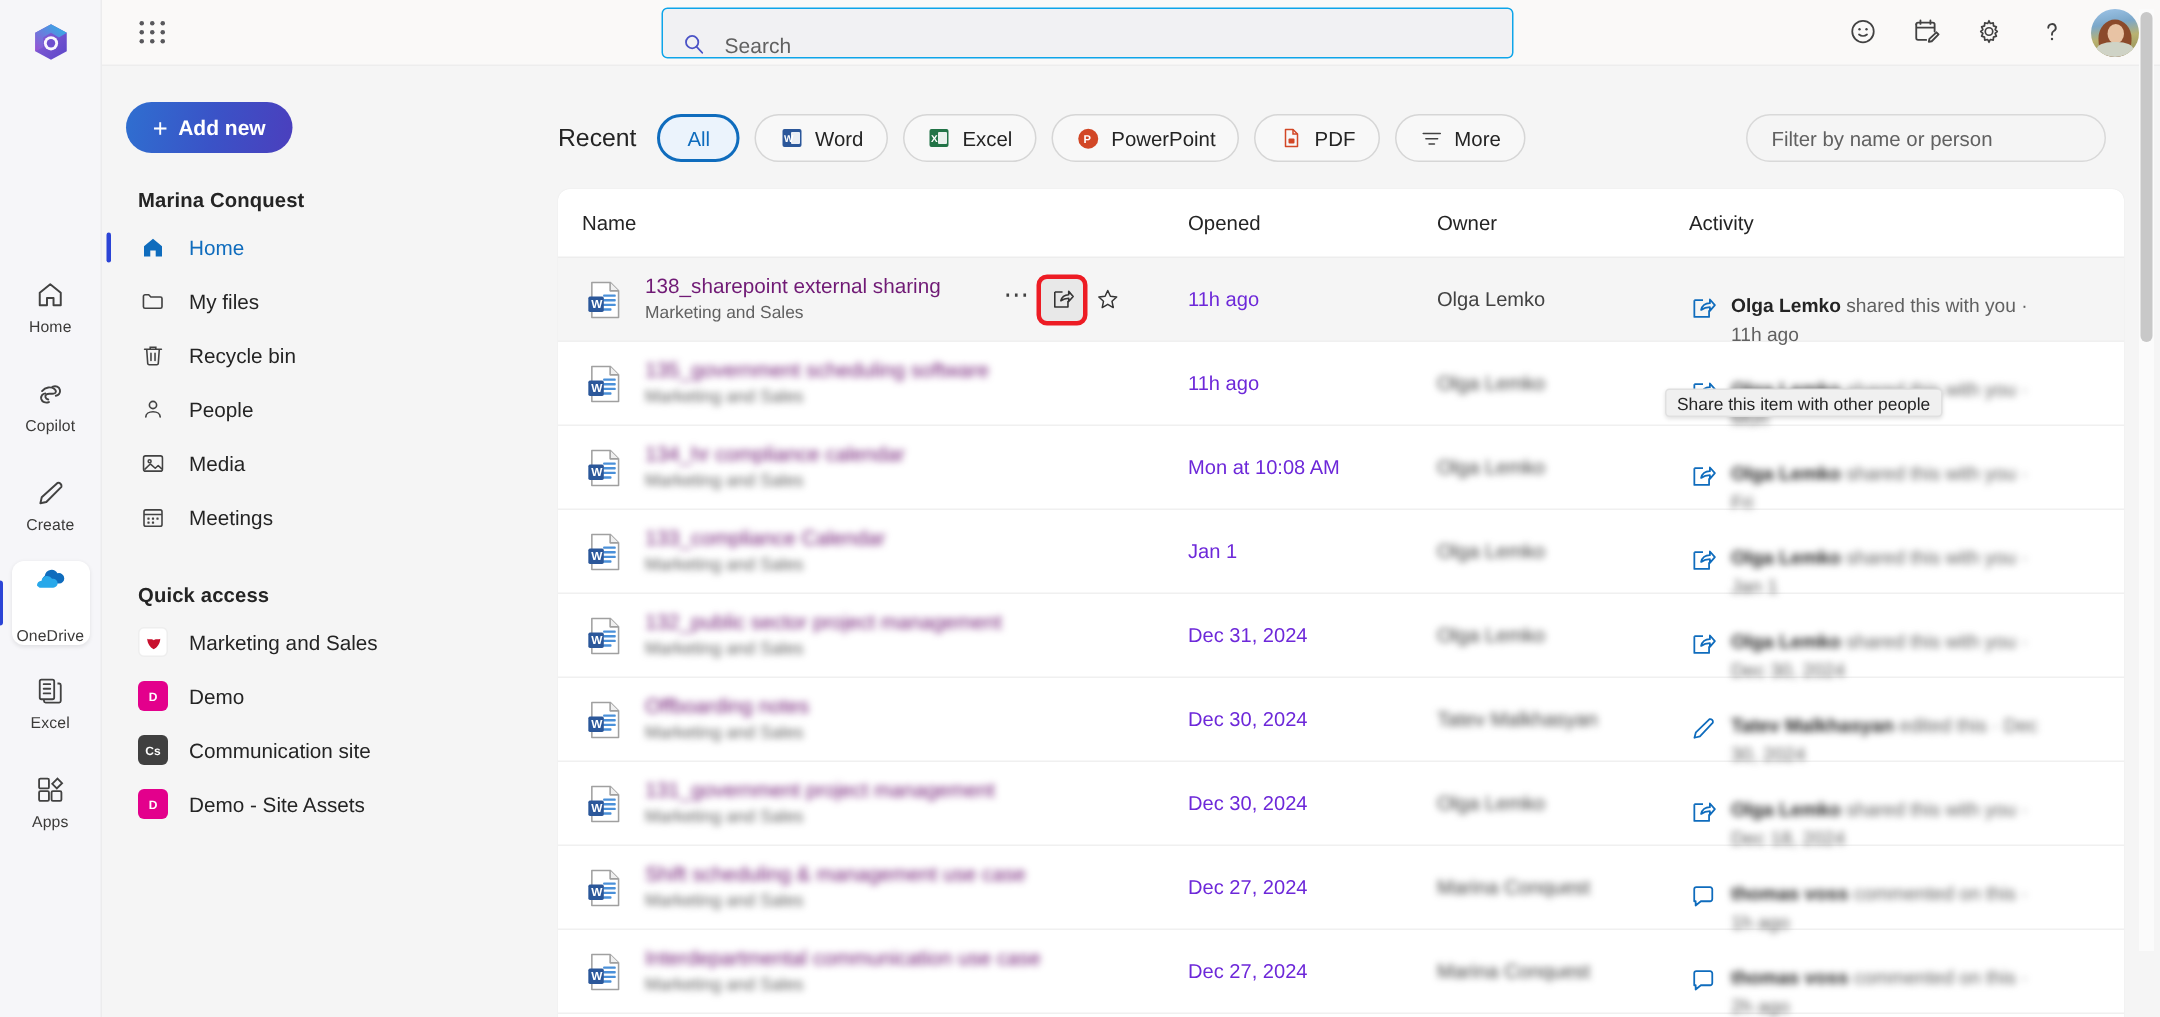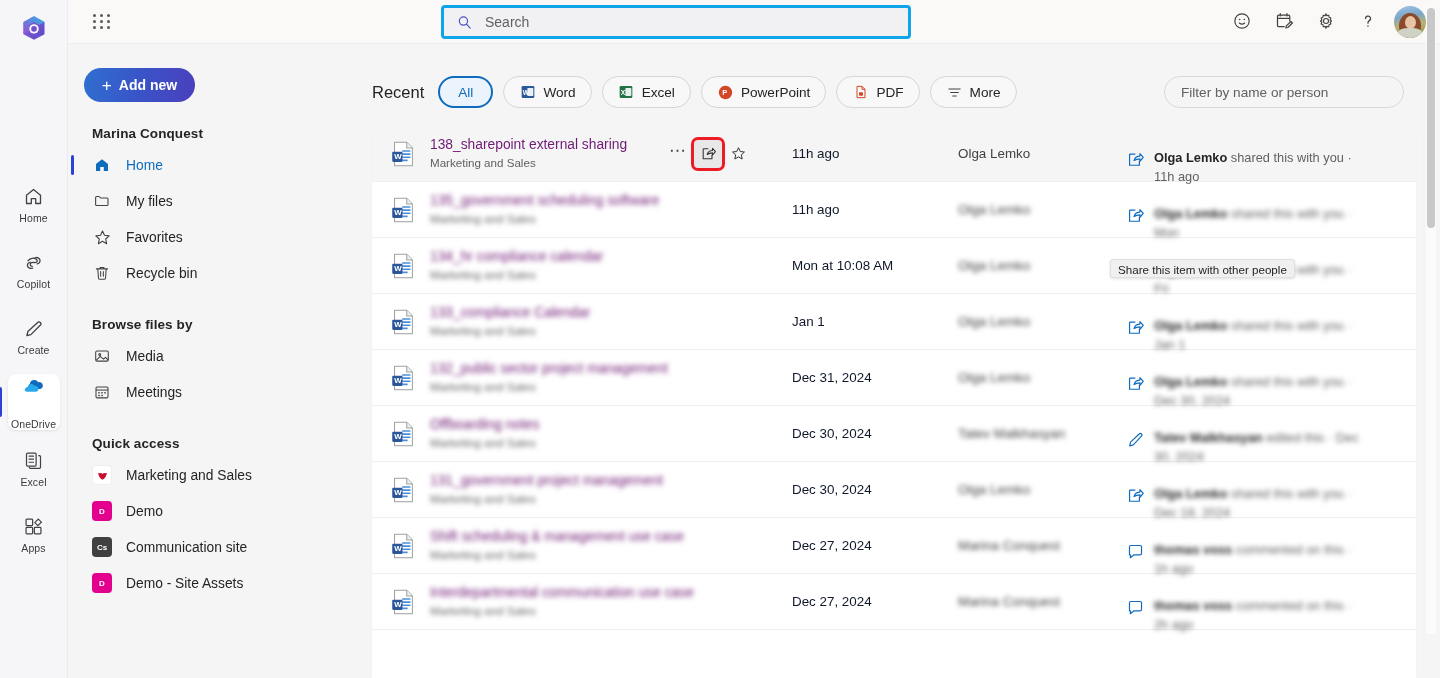--- a/index.html
+++ b/index.html
@@ -39,23 +39,23 @@
     background: #faf9f8; border-bottom: 1px solid #ededed;
     display: flex; align-items: center;
   }
   .waffle {
     width: 40px; height: 40px; margin-left: 14px; border-radius: 4px;
     display: flex; align-items: center; justify-content: center; cursor: pointer;
   }
   .waffle-grid { display: grid; grid-template-columns: repeat(3, 4px); grid-gap: 3px; }
   .waffle-grid i { width: 3.2px; height: 3.2px; border-radius: 50%; background: #58585c; display:block; }
   .searchwrap {
-    position: absolute; left: 373px; top: 5px; width: 470px; height: 34px;
-    background: #f1f1f3; border: 3px solid #0ea5e9; border-radius: 4px;
-    display: flex; align-items: center; padding: 0 12px; cursor: text;
+    position: absolute; left: 373px; top: 5px; width: 568px; height: 34px;
+    background: #f1f1f3; border: 1px solid #0ea5e9; border-radius: 4px;
+    display: flex; align-items: flex-end; padding: 0 12px; cursor: text;
   }
   .searchwrap .s-ico { width: 18px; height: 18px; margin-right: 12px; display:flex;align-items:center;justify-content:center; }
   .searchwrap input {
     border: none; outline: none; background: transparent; width: 100%;
     font-size: 14px; color: #242424; font-family: "Liberation Sans", sans-serif;
   }
   .searchwrap input::placeholder { color: #616161; }
   .top-actions {
     position: absolute; right: 14px; top: 0; height: 44px;
     display: flex; align-items: center; gap: 10px;
@@ -151,21 +151,21 @@
     display: flex; align-items: center; height: 56px;
     border-bottom: 1px solid #f0f0f0; cursor: pointer; position: relative;
   }
   .row.hovered { background: #f5f5f5; }
   .cell { display: flex; align-items: center; }
   .file-ico { width: 30px; height: 30px; margin-left: 16px; margin-right: 12px; flex: 0 0 30px; }
   .fname { font-size: 13.8px; color: #701a75; line-height: 1.3; }
   .fsub { font-size: 11.6px; color: #616161; line-height: 1.35; margin-top: 1px; }
   .blurred { filter: blur(2.6px); }
   .blurred-soft { filter: blur(2.4px); }
-  .opened-txt { font-size: 13.4px; color: #0f172a; }
+  .opened-txt { font-size: 13.4px; color: #6d28d9; }
   .owner-txt { font-size: 13.4px; color: #424242; }
   .act { display: flex; align-items: flex-start; gap: 9px; margin-top: 28px; }
   .act-ico { width: 19px; height: 19px; flex: 0 0 19px; margin-top: 1px; }
   .act-txt { font-size: 12.8px; color: #616161; line-height: 1.45; width: 205px; }
   .act-txt b { color: #242424; font-weight: 700; }
 
   .rowtools { display: flex; align-items: center; gap: 2px; margin-left: 6px; }
   .tool {
     width: 28px; height: 28px; border-radius: 4px; cursor: pointer;
     display: flex; align-items: center; justify-content: center;
@@ -372,42 +372,42 @@
     <div class="nav-item">
       <span class="n-ico">
         <svg width="18" height="18" viewBox="0 0 24 24" fill="none" stroke="#424242" stroke-width="1.45">
           <path d="M3.5 7.4a1.4 1.4 0 0 1 1.4-1.4h3.3l1.9 2h8.5a1.4 1.4 0 0 1 1.4 1.4v7.2a1.4 1.4 0 0 1-1.4 1.4H4.9a1.4 1.4 0 0 1-1.4-1.4Z" stroke-linejoin="round"></path>
         </svg>
       </span>
       <span>My files</span>
     </div>
 
 
-    <div class="nav-item">
-      <span class="n-ico">
-        <svg width="19" height="19" viewBox="0 0 24 24" fill="none" stroke="#424242" stroke-width="1.4">
-          <path d="M12 3.8 14.5 9.2 20.4 9.9 16 13.9 17.2 19.8 12 16.8 6.8 19.8 8 13.9 3.6 9.9 9.5 9.2 Z" stroke-linejoin="round"></path>
-        </svg>
-      </span>
-      <span>Favorites</span>
-    </div>
 
     <div class="nav-item">
       <span class="n-ico">
         <svg width="18" height="18" viewBox="0 0 24 24" fill="none" stroke="#424242" stroke-width="1.4">
           <path d="M4.5 6.5h15M9.5 6.5V4.6h5V6.5" stroke-linecap="round"></path>
           <path d="M6.4 6.5 7.3 19a1.3 1.3 0 0 0 1.3 1.2h6.8a1.3 1.3 0 0 0 1.3-1.2l.9-12.5" stroke-linejoin="round"></path>
           <path d="M10.2 10v6.4M13.8 10v6.4" stroke-linecap="round"></path>
         </svg>
       </span>
       <span>Recycle bin</span>
     </div>
 
-    <div class="sb-head gap">Browse files by</div>
-
+
+    <div class="nav-item">
+      <span class="n-ico">
+        <svg width="18" height="18" viewBox="0 0 24 24" fill="none" stroke="#424242" stroke-width="1.45">
+          <circle cx="12" cy="8" r="3.2"></circle>
+          <path d="M5.6 18.6c0-2.9 2.9-4.6 6.4-4.6s6.4 1.7 6.4 4.6" stroke-linecap="round"></path>
+        </svg>
+      </span>
+      <span>People</span>
+    </div>
 
     <div class="nav-item">
       <span class="n-ico">
         <svg width="18" height="18" viewBox="0 0 24 24" fill="none" stroke="#424242" stroke-width="1.4">
           <rect x="3.6" y="5.2" width="16.8" height="13.6" rx="1.8"></rect>
           <circle cx="9" cy="10" r="1.3"></circle>
           <path d="M4.4 17.4 9.6 12.4 14 16.2 16.6 13.8 20 17" stroke-linejoin="round"></path>
         </svg>
       </span>
       <span>Media</span>
@@ -521,20 +521,26 @@
             <path d="M4 7h16M6.5 12h11M9.5 17h5" stroke-linecap="round"></path>
           </svg>
         </span>
         <span>More</span>
       </span>
     </div>
 
     <input class="filterinput" type="text" value="" placeholder="Filter by name or person" style="">
 
     <div class="listcard">
+      <div class="lst-header">
+        <div class="col-name">Name</div>
+        <div class="col-opened">Opened</div>
+        <div class="col-owner">Owner</div>
+        <div class="col-activity">Activity</div>
+      </div>
       <div id="rows">
     <div class="row hovered">
       <div class="cell col-name" style="padding-left:0">
         <span class="file-ico"><svg width="30" height="30" viewBox="0 0 32 32">
   <path d="M7 3.5h13L26 9.5V28.5H7Z" fill="#fff" stroke="#a0a0a0" stroke-width="1.1" stroke-linejoin="round"></path>
   <path d="M20 3.5V9.5H26" fill="#f0f0f0" stroke="#a0a0a0" stroke-width="1.1" stroke-linejoin="round"></path>
   <g fill="#4a90d9">
                     <rect x="15" y="12" width="9" height="1.7" rx=".6"></rect>
                     <rect x="15" y="15.3" width="9" height="1.7" rx=".6"></rect>
                     <rect x="15" y="18.6" width="9" height="1.7" rx=".6"></rect>

